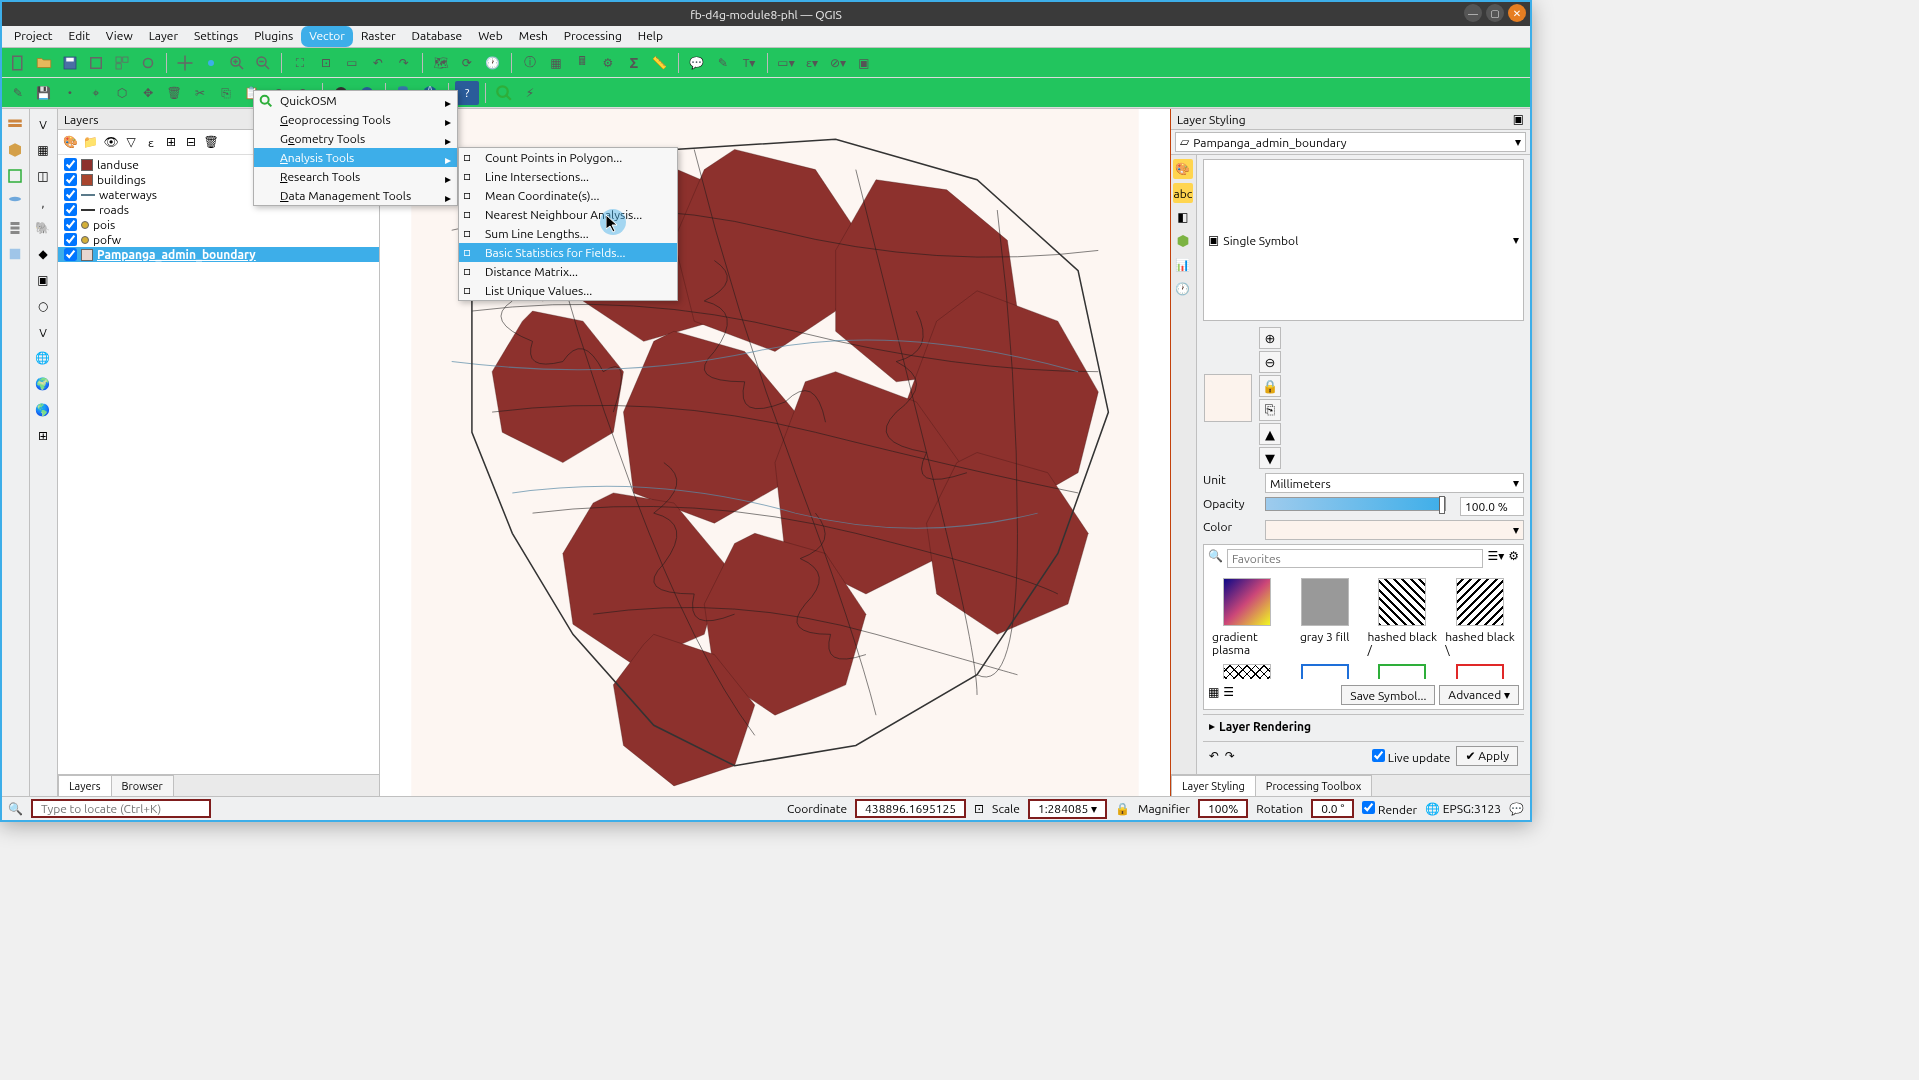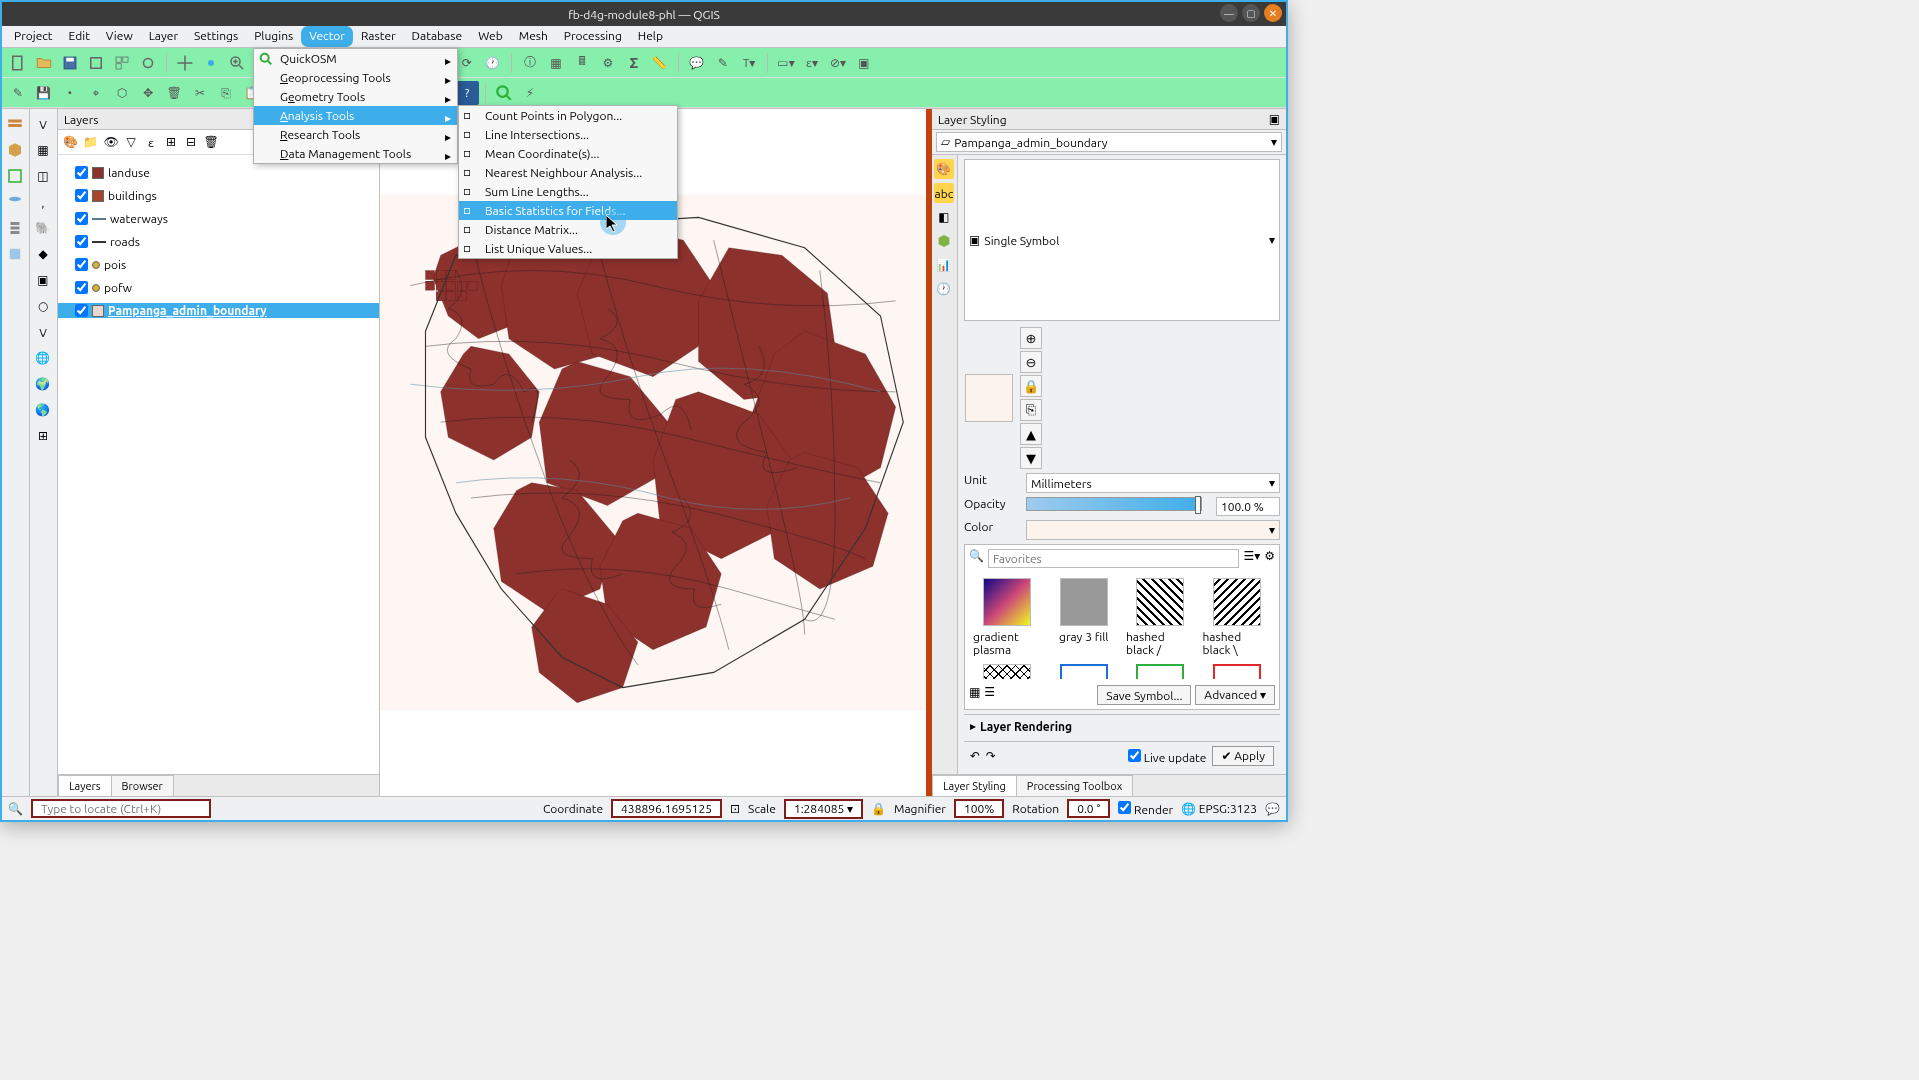--- a/index.html
+++ b/index.html
@@ -1,19 +1,19 @@
 <!DOCTYPE html>
 <html><head>
 <meta charset="utf-8">
 <style>
 * { margin: 0; padding: 0; box-sizing: border-box; font-family: "Ubuntu", "DejaVu Sans", sans-serif; font-size: 12px; }
 body { background: #f0f0f0; width: 1919px; height: 1080px; overflow: hidden; }
 
 
-.window { border: 2px solid #3daee9; background: #86efac; width: 1288px; height: 822px; position: absolute; left: 0; top: 0; display: flex; flex-direction: column; box-shadow: 0 4px 20px rgba(0,0,0,.3); }
+.window { border: 2px solid #3daee9; background: #22c55e; width: 1532px; height: 822px; position: absolute; left: 0; top: 0; display: flex; flex-direction: column; box-shadow: 0 4px 20px rgba(0,0,0,.3); }
 .titlebar { background: #3a3a3a; color: #eee; height: 24px; display: flex; align-items: center; justify-content: center; position: relative; }
 .titlebar .title { font-size: 12px; }
 .tb-ctrls { position: absolute; right: 4px; top: 2px; display: flex; gap: 4px; }
 .tb-ctrl { width: 18px; height: 18px; border-radius: 9px; display: flex; align-items: center; justify-content: center; color: #ddd; font-size: 10px; }
 .tb-min { background: #555; }
 .tb-max { background: #555; }
 .tb-close { background: #e67e22; color: #fff; }
 
 
 .menubar { background: #eff0f1; height: 22px; display: flex; align-items: stretch; border-bottom: 1px solid #c0c0c0; padding: 0 4px; }
@@ -31,45 +31,45 @@
 .mainrow { flex: 1; display: flex; min-height: 0; }
 .leftbar { width: 28px; background: #eff0f1; border-right: 1px solid #c0c0c0; display: flex; flex-direction: column; gap: 4px; padding: 4px 2px; }
 .leftbar .lbbtn { width: 22px; height: 22px; display: flex; align-items: center; justify-content: center; }
 .leftbar .lbbtn svg { width: 18px; height: 18px; }
 
 .layers-panel { width: 322px; border-right: 1px solid #c0c0c0; display: flex; flex-direction: column; background: #fff; }
 .panel-title { background: #eaeaea; border-bottom: 1px solid #c0c0c0; padding: 3px 6px; font-size: 11px; display: flex; justify-content: space-between; align-items: center; }
 .layers-toolbar { display: flex; gap: 2px; padding: 3px 4px; border-bottom: 1px solid #ddd; }
 .layers-toolbar .mini { width: 18px; height: 18px; display: flex; align-items: center; justify-content: center; }
 .layer-list { flex: 1; overflow: auto; padding: 2px 0; }
-.layer-item { display: flex; align-items: center; gap: 4px; padding: 1px 17px; margin-top: 8px; }
+.layer-item { display: flex; align-items: center; gap: 4px; padding: 1px 6px; }
 .layer-item.selected { background: #3daee9; color: #fff; }
 .layer-item input[type=checkbox] { width: 13px; height: 13px; }
 .layer-swatch { width: 12px; height: 12px; border: 1px solid #666; }
 .layer-line { width: 14px; height: 0; border-top: 2px solid #666; }
 .layer-dot { width: 8px; height: 8px; border-radius: 4px; background: #d4af37; border: 1px solid #666; }
 .layer-name { font-size: 12px; }
 
 .bottom-tabs { display: flex; border-top: 1px solid #c0c0c0; background: #eaeaea; }
 .bottom-tabs .tab { padding: 4px 10px; border: 1px solid #c0c0c0; border-bottom: none; background: #f5f5f5; font-size: 11px; margin-right: -1px;}
 .bottom-tabs .tab.active { background: #fff; }
 
 .canvas { flex: 1; background: #fff; position: relative; overflow: hidden; }
 .canvas svg.map { position: absolute; inset: 0; width: 100%; height: 100%; }
 
 
-.dropdown { position: absolute; background: #f7f7f7; border: 1px solid #b0b0b0; box-shadow: 2px 2px 6px rgba(0,0,0,.25); min-width: 200px; z-index: 100; }
+.dropdown { position: absolute; background: #f7f7f7; border: 1px solid #b0b0b0; box-shadow: 2px 2px 6px rgba(0,0,0,.25); min-width: 200px; z-index: 100; margin-top: 42px; }
 .dropdown .ditem { padding: 3px 22px 3px 26px; white-space: nowrap; position: relative; font-size: 12px; }
 .dropdown .ditem .arrow { position: absolute; right: 6px; top: 5px; }
 .dropdown .ditem.hi { background: #3daee9; color: #fff; }
 .dropdown .ditem .icn { position: absolute; left: 4px; top: 2px; width: 16px; height: 16px; }
 .dropdown .ditem u { text-decoration: underline; }
 
 
-.right-panel { width: 360px; border-left: 6px solid #c2410c; display: flex; flex-direction: column; background: #eff0f1; }
+.right-panel { width: 360px; border-left: 1px solid #c2410c; display: flex; flex-direction: column; background: #eff0f1; }
 .rp-bar { display: flex; gap: 2px; padding: 2px 4px; border-bottom: 1px solid #c0c0c0; }
 .rp-select { flex: 1; border: 1px solid #bbb; background: #fff; padding: 2px 4px; display: flex; align-items: center; gap: 4px; }
 .rp-select .dd { margin-left: auto; }
 .rp-body { flex: 1; display: flex; min-height: 0; }
 .rp-left-icons { width: 26px; background: #eaeaea; border-right: 1px solid #c0c0c0; display: flex; flex-direction: column; gap: 4px; padding: 4px 2px; }
 .rp-left-icons .ic { width: 20px; height: 20px; display: flex; align-items: center; justify-content: center; border-radius: 2px; }
 .rp-left-icons .ic.active { background: #ffd54f; }
 .rp-main { flex: 1; display: flex; flex-direction: column; padding: 4px 6px; gap: 4px; overflow: hidden; }
 .symb-row { display: flex; gap: 6px; }
 .fill-tree { flex: 1; border: 1px solid #bbb; background: #fff; height: 88px; }

